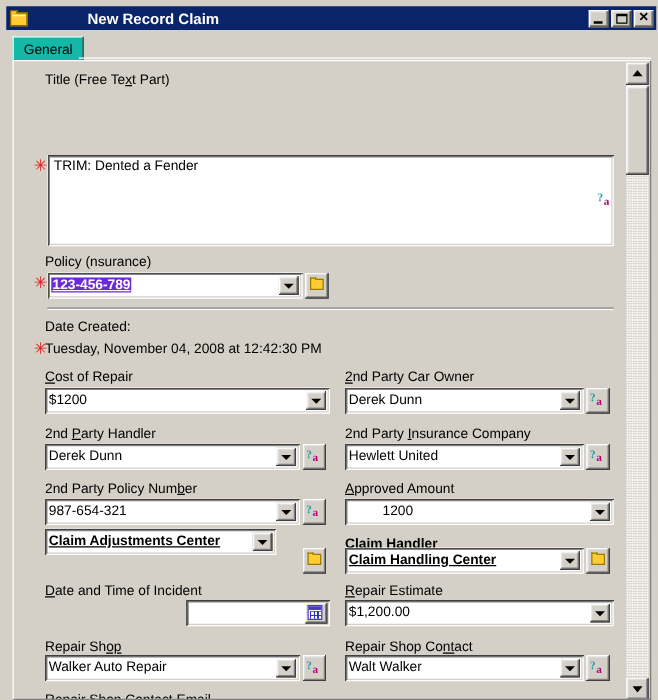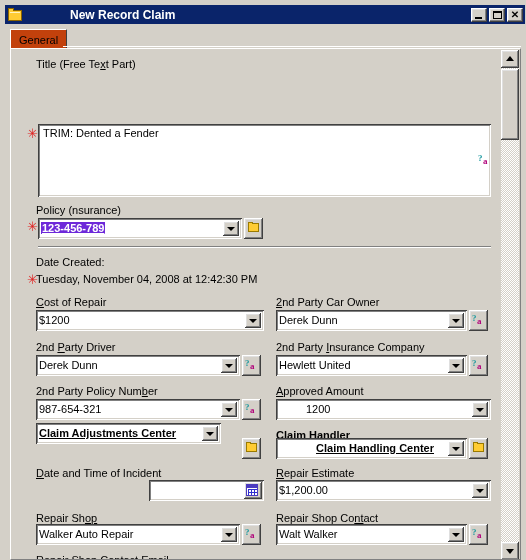--- a/index.html
+++ b/index.html
@@ -127,21 +127,21 @@
     position: absolute;
     left: 8px; top: 27px;
     width: 511px;
     height: 20px;
   }
   .tab {
     position: absolute;
     left: 0; top: 0;
     height: 20px;
     padding: 3px 8px 0 8px;
-    background: #c2410c;
+    background: #14b8a6;
     border-top: 1px solid #ffffff;
     border-left: 1px solid #ffffff;
     border-right: 1px solid #404040;
     box-sizing: border-box;
     font-size: 11px;
     line-height: 14px;
     color: #000;
   }
   .tab-rest {
     position: absolute;
@@ -470,21 +470,21 @@
         <div class="dropbtn" style="right:3px;"></div>
       </div>
       <div class="sidebtn" style="left:458px; top:261px;">
         <span class="ic-qa">
             <span class="q">?</span>
             <span class="a">a</span>
           </span>
       </div>
 
       <div class="fld-label" style="left:25px; top:292px;">
-        <span>2nd </span><u>P</u><span>arty Driver</span>
+        <span>2nd </span><u>P</u><span>arty Handler</span>
       </div>
       <div class="sunken combo" style="left:25px; top:306px; width:204px;">
         <div class="combo-input" style="right:18px;">Derek Dunn</div>
         <div class="dropbtn" style="right:3px;"></div>
       </div>
       <div class="sidebtn" style="left:231px; top:306px;">
         <span class="ic-qa">
             <span class="q">?</span>
             <span class="a">a</span>
           </span>
@@ -534,21 +534,21 @@
         <div class="dropbtn" style="right:3px;"></div>
       </div>
       <div class="sidebtn" style="left:231px; top:389px;">
         <span class="ic-folder"></span>
       </div>
 
       <div class="fld-label" style="left:265px; top:380px;font-weight:bold;">
         <span>C</span><u>l</u><span>aim Handler</span>
       </div>
       <div class="sunken combo" style="left:265px; top:389px; width:191px;">
-        <div class="combo-input bold-link" style="right:31px;text-align:right;">Claim Handling Center</div>
+        <div class="combo-input bold-link" style="right:18px;">Claim Handling Center</div>
         <div class="dropbtn" style="right:3px;"></div>
       </div>
       <div class="sidebtn" style="left:458px; top:389px;">
         <span class="ic-folder"></span>
       </div>
 
       <div class="fld-label" style="left:25px; top:418px;">
         <span></span><u>D</u><span>ate and Time of Incident</span>
       </div>
       <div class="sunken combo" style="left:138px; top:431px; width:115px;">

